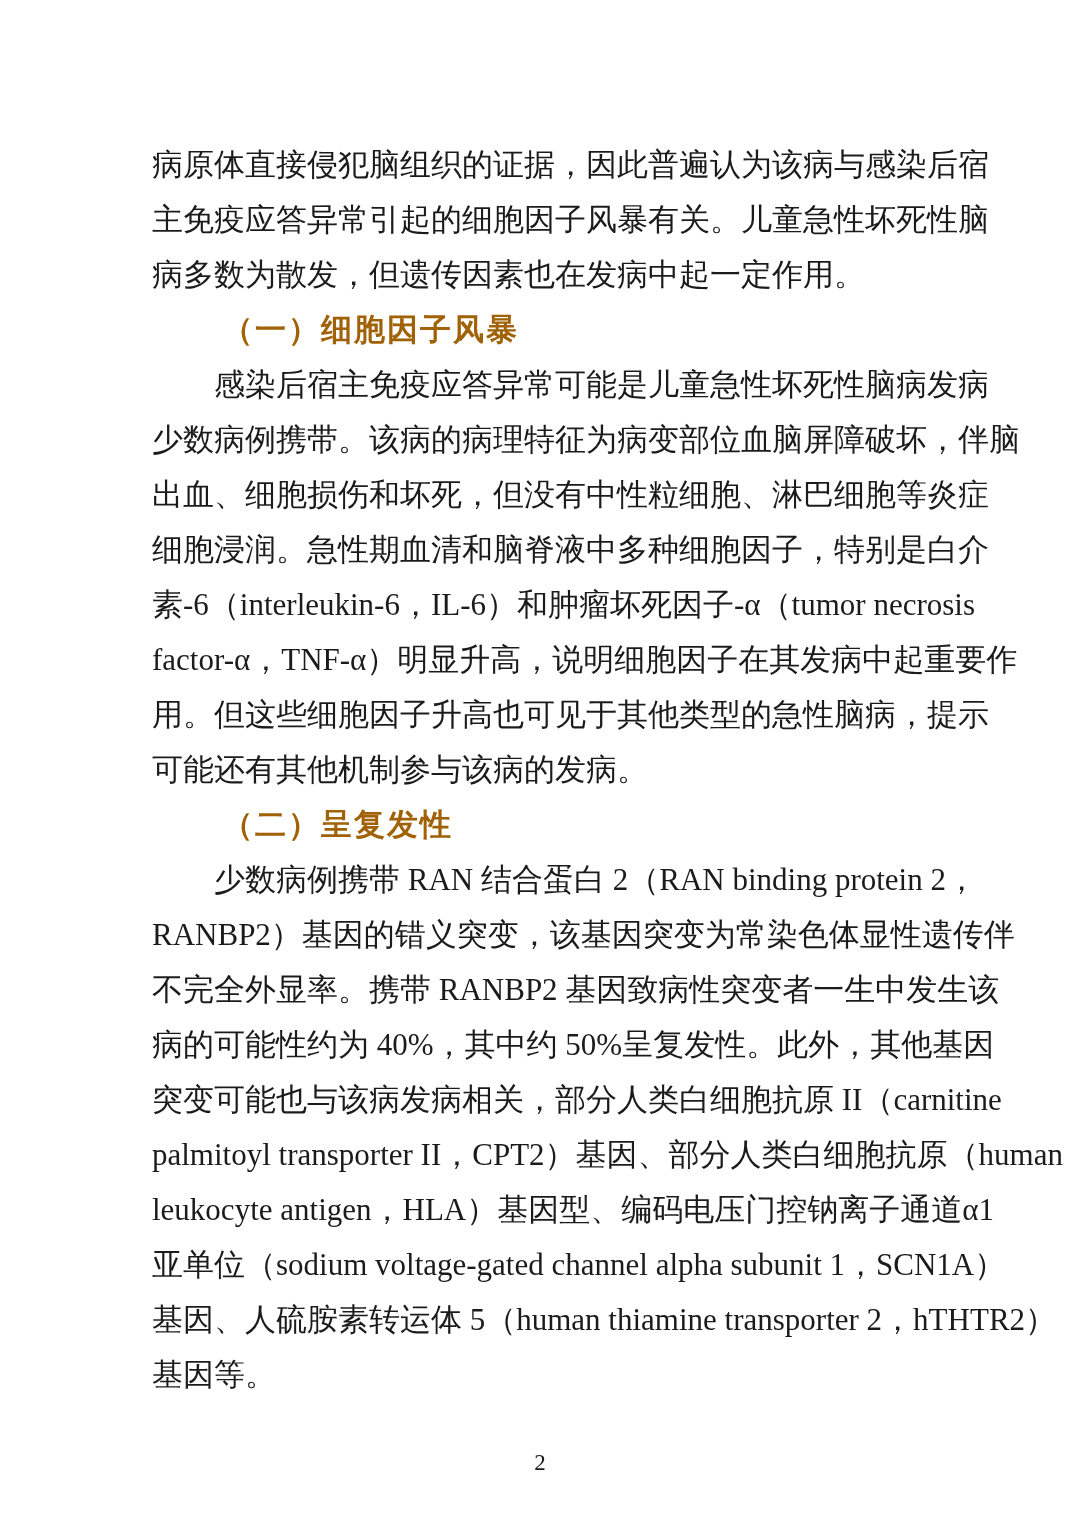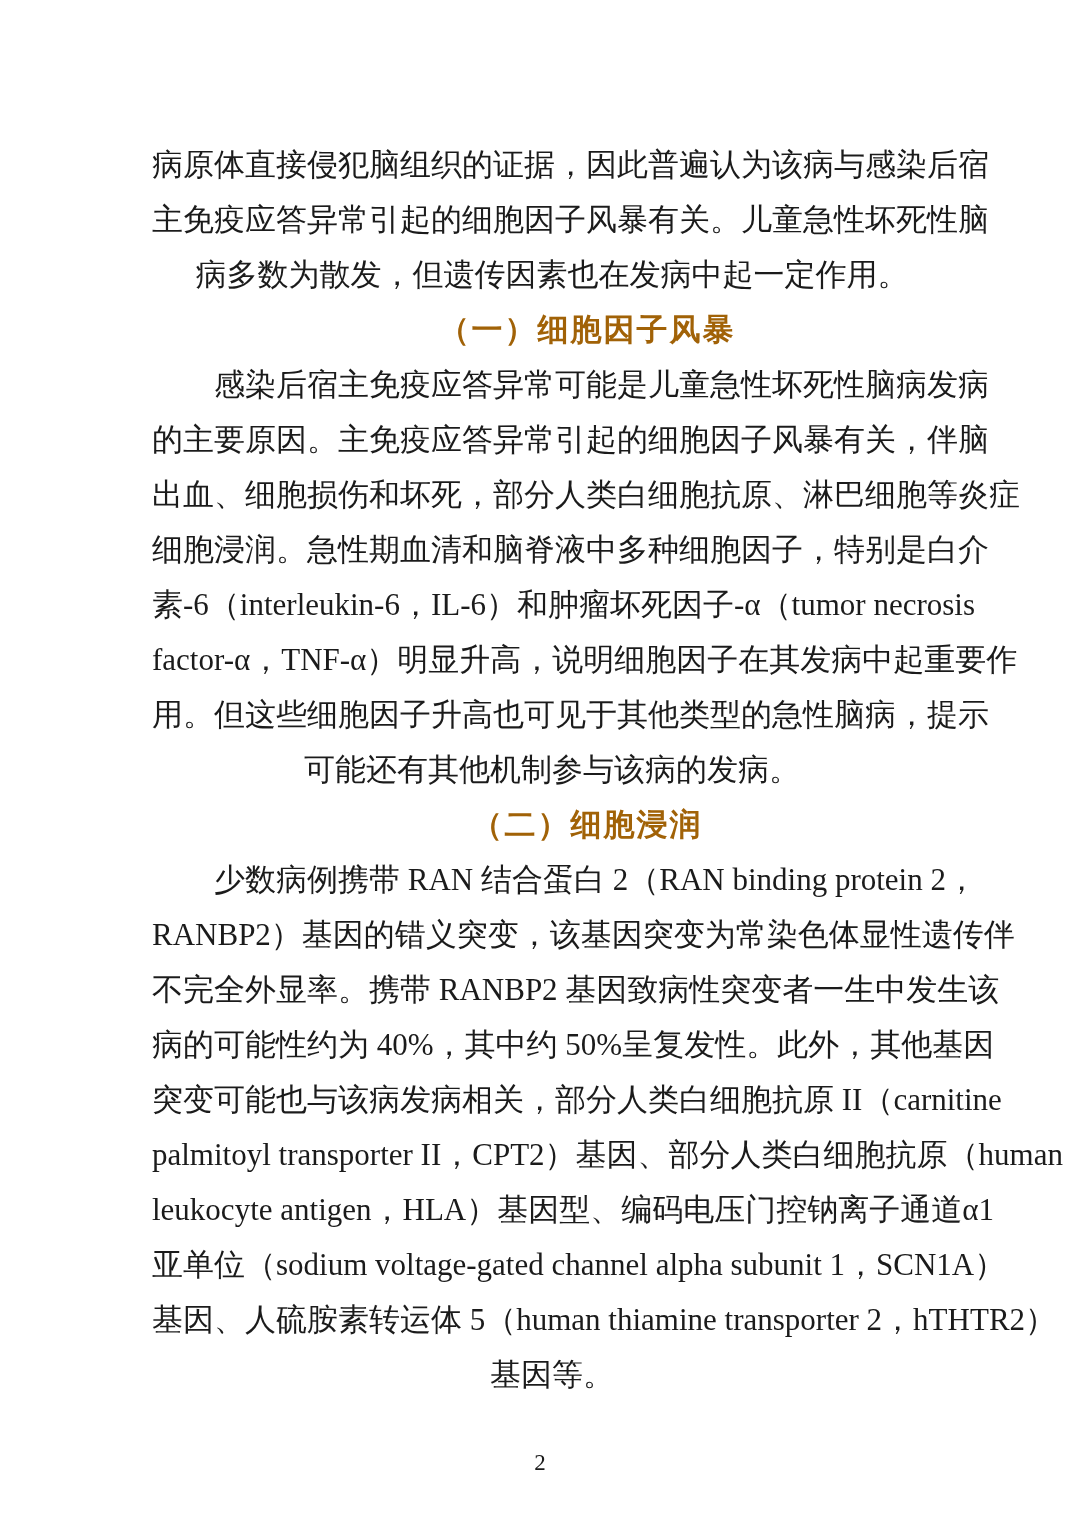--- a/index.html
+++ b/index.html
@@ -21,21 +21,21 @@
     left: 140px;
     top: 137px;
     width: 800px;
     margin-left: 12px;
   }
   .line {
     height: 55px;
     line-height: 55px;
     font-size: 31px;
     white-space: nowrap;
-    text-align: center;
+    text-align: left;
   }
   .just {
     text-align: justify;
     text-align-last: justify;
   }
   .ind {
     padding-left: 62px;
   }
   .head {
     font-weight: bold;
@@ -56,28 +56,28 @@
 </head>
 <body>
 
 <div class="page">
   <div class="textblock">
     <div class="line just">病原体直接侵犯脑组织的证据，因此普遍认为该病与感染后宿</div>
     <div class="line just">主免疫应答异常引起的细胞因子风暴有关。儿童急性坏死性脑</div>
     <div class="line">病多数为散发，但遗传因素也在发病中起一定作用。</div>
     <div class="line head">（一）细胞因子风暴</div>
     <div class="line just ind">感染后宿主免疫应答异常可能是儿童急性坏死性脑病发病</div>
-    <div class="line just">的主要原因。主免疫应答异常引起的细胞因子风暴有关，伴脑</div>
-    <div class="line just">出血、细胞损伤和坏死，部分人类白细胞抗原、淋巴细胞等炎症</div>
+    <div class="line just">少数病例携带。该病的病理特征为病变部位血脑屏障破坏，伴脑</div>
+    <div class="line just">出血、细胞损伤和坏死，但没有中性粒细胞、淋巴细胞等炎症</div>
     <div class="line just">细胞浸润。急性期血清和脑脊液中多种细胞因子，特别是白介</div>
     <div class="line just">素-6（interleukin-6，IL-6）和肿瘤坏死因子-α（tumor necrosis</div>
     <div class="line just">factor-α，TNF-α）明显升高，说明细胞因子在其发病中起重要作</div>
     <div class="line just">用。但这些细胞因子升高也可见于其他类型的急性脑病，提示</div>
     <div class="line">可能还有其他机制参与该病的发病。</div>
-    <div class="line head">（二）细胞浸润</div>
+    <div class="line head">（二）呈复发性</div>
     <div class="line just ind">少数病例携带 RAN 结合蛋白 2（RAN binding protein 2，</div>
     <div class="line just">RANBP2）基因的错义突变，该基因突变为常染色体显性遗传伴</div>
     <div class="line just">不完全外显率。携带 RANBP2 基因致病性突变者一生中发生该</div>
     <div class="line just">病的可能性约为 40%，其中约 50%呈复发性。此外，其他基因</div>
     <div class="line just">突变可能也与该病发病相关，部分人类白细胞抗原 II（carnitine</div>
     <div class="line just">palmitoyl transporter II，CPT2）基因、部分人类白细胞抗原（human</div>
     <div class="line just">leukocyte antigen，HLA）基因型、编码电压门控钠离子通道α1</div>
     <div class="line just">亚单位（sodium voltage-gated channel alpha subunit 1，SCN1A）</div>
     <div class="line just">基因、人硫胺素转运体 5（human thiamine transporter 2，hTHTR2）</div>
     <div class="line">基因等。</div>

